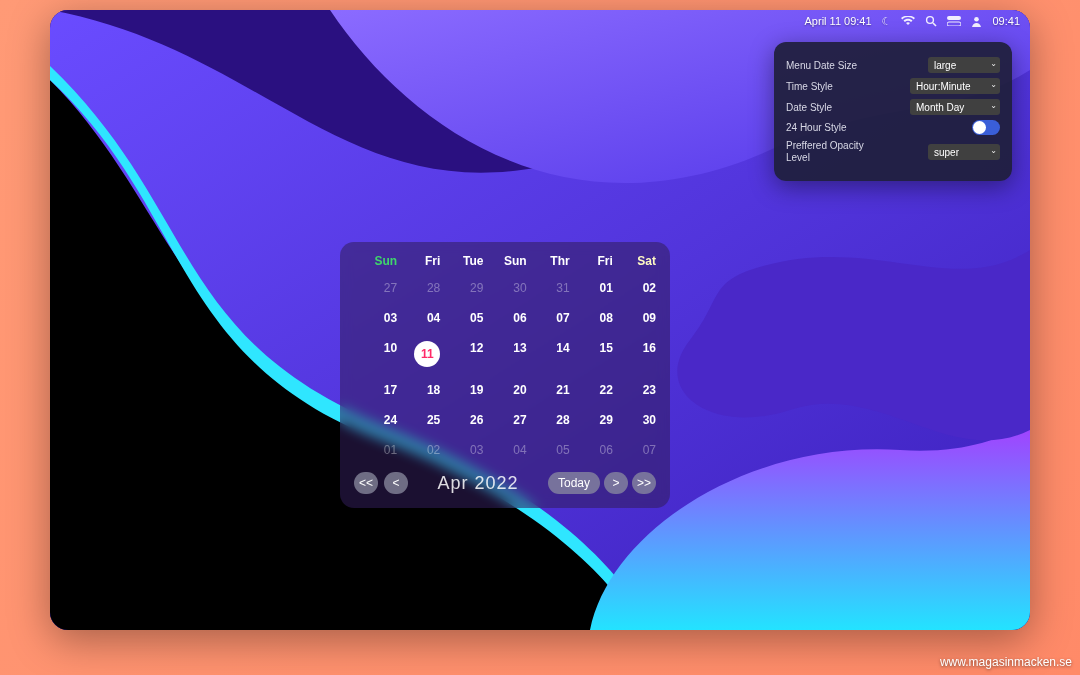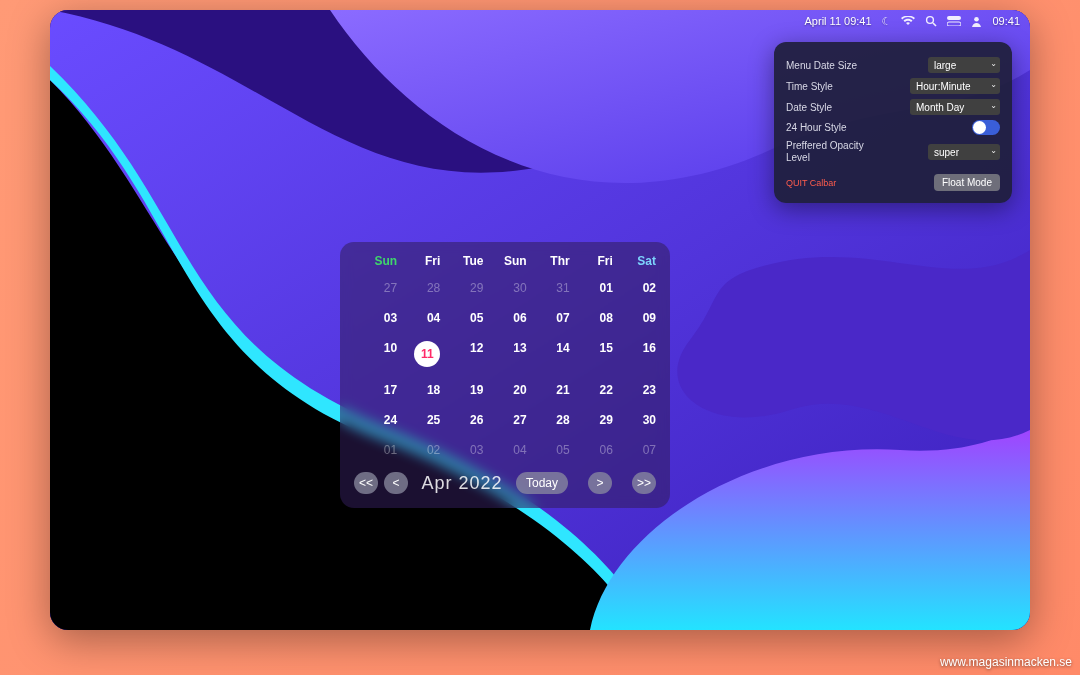--- a/index.html
+++ b/index.html
@@ -64,21 +64,21 @@
     border-radius:14px; padding:10px 14px 14px;
     backdrop-filter: blur(6px);
   }
   .cal-tag { color:#ff6a55; font-size:9px; margin-left:6px;}
   .cal-grid{
     display:grid; grid-template-columns:repeat(7,1fr);
     text-align:right; color:#fff; row-gap:6px;
     font-size:12px;
   }
   .dayh { font-weight:700; font-size:12px; padding:2px 0; }
-  .dayh.sun{ color:#3fd66b;} .dayh.sat{ color:#7dd3fc;}
+  .dayh.sun{ color:#3fd66b;} .dayh.sat{ color:#fef9c3;}
   .cell { padding:5px 0; font-weight:600; font-size:12px;}
   .cell.out{ color:rgba(255,255,255,.35); font-weight:500;}
   .cell.today span{
     display:inline-flex; width:26px; height:26px; border-radius:50%;
     background:#fff; color:#ff2a68; align-items:center; justify-content:center;
     font-weight:800;
   }
   .cal-nav{
     display:flex; align-items:center; justify-content:space-between;
     margin-top:10px; gap:6px;
@@ -167,24 +167,20 @@
       <span class="lbl">Date Style</span>
       <button class="sel wide"><span>Month Day</span><span class="chev">⌄</span></button>
     </div>
     <div class="set-row">
       <span class="lbl">24 Hour Style</span>
       <div class="toggle"></div>
     </div>
     <div class="set-row">
       <span class="lbl" style="line-height:1.2">Preffered Opacity Level</span>
       <button class="sel"><span>super</span><span class="chev">⌄</span></button>
-    </div>
-    <div class="row-bottom">
-      <span class="quit">QUIT Calbar</span>
-      <button class="floatbtn">Float Mode</button>
     </div>
   </div>
 
   <div class="cal">
     <div class="cal-grid" id="calgrid">
         <div class="dayh sun">Sun</div>
         <div class="dayh">Fri</div>
         <div class="dayh">Tue</div>
         <div class="dayh">Sun</div>
         <div class="dayh">Thr</div>
@@ -232,21 +228,21 @@
         <div class="cell out">05</div>
         <div class="cell out">06</div>
         <div class="cell out">07</div>
       </div>
     <div class="cal-nav">
       <div style="display:flex;gap:6px">
         <button class="pill sm">&lt;&lt;</button>
         <button class="pill sm">&lt;</button>
       </div>
       <span class="month">Apr 2022</span>
-      <div style="display:flex;gap:20px">
+      <div style="display:flex;gap:4px">
         <button class="pill">Today</button>
         <button class="pill sm">&gt;</button>
         <button class="pill sm">&gt;&gt;</button>
       </div>
     </div>
   </div>
 </div>
 
 <div class="watermark">www.magasinmacken.se</div>
 

